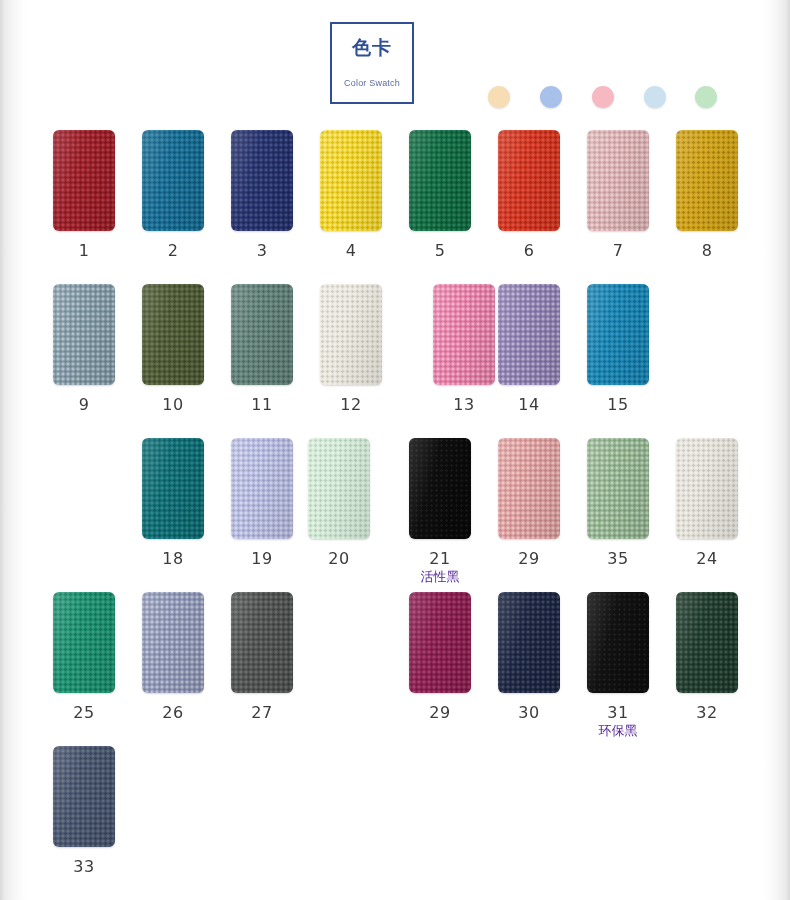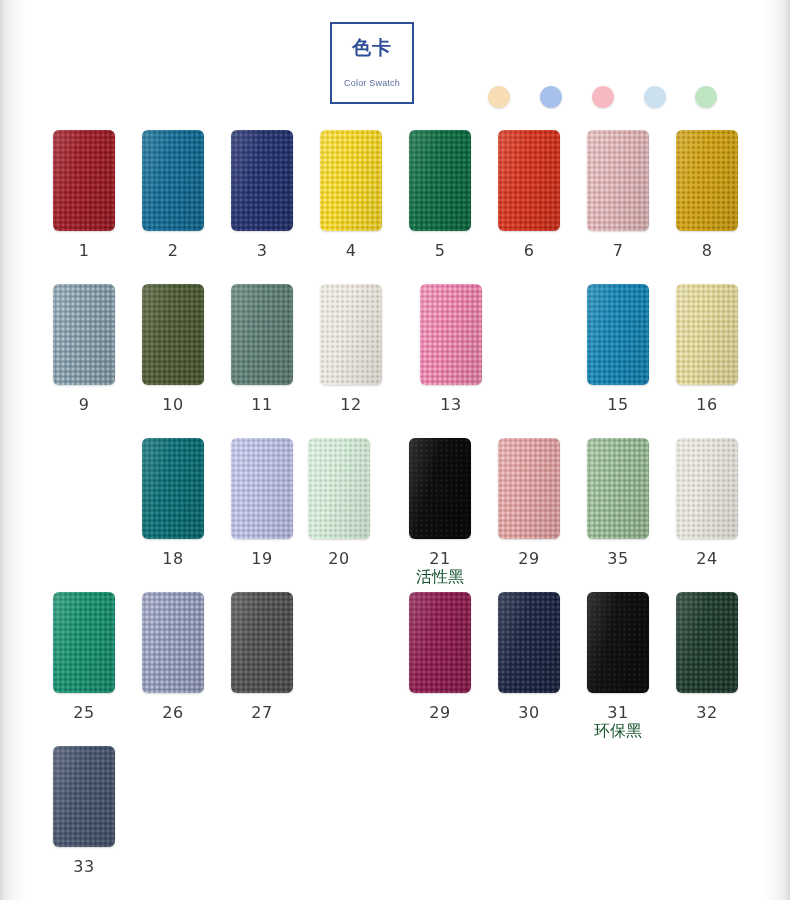--- a/index.html
+++ b/index.html
@@ -167,23 +167,23 @@
   .num {
     margin-top: 11px;
     font-size: 16px;
     line-height: 18px;
     color: #3c3c3c;
     font-family: "DejaVu Sans", "Liberation Sans", sans-serif;
     letter-spacing: 0.5px;
   }
   .sublabel {
     margin-top: 1px;
-    font-size: 16px;
+    font-size: 13px;
     line-height: 16px;
-    color: #14532d;
+    color: #4c1d95;
     font-family: "DejaVu Sans", sans-serif;
   }
 </style>
 </head>
 <body>
 
 <div class="sheet">
 
   <div class="header">
 
@@ -271,37 +271,37 @@
             <div class="swatch" style="background: rgb(95, 128, 119);"></div>
           </div>
           <div class="num">11</div>
         </div>
         <div class="cell" style="left: 307px;">
           <div class="swatch-wrap">
             <div class="swatch light" style="background: rgb(232, 228, 218);"></div>
           </div>
           <div class="num">12</div>
         </div>
-        <div class="cell" style="left: 407px;">
+        <div class="cell" style="left: 420px;">
           <div class="swatch-wrap">
             <div class="swatch light" style="background: rgb(233, 123, 166);"></div>
           </div>
           <div class="num">13</div>
         </div>
+        <div class="cell" style="left: 485px;">
+          <div class="swatch-wrap">
+            <div class="swatch light" style="background: rgb(139, 124, 176);"></div>
+          </div>
+          <div class="num">14</div>
+        </div>
         <div class="cell" style="left: 574px;">
           <div class="swatch-wrap">
             <div class="swatch" style="background: rgb(20, 132, 180);"></div>
           </div>
           <div class="num">15</div>
-        </div>
-        <div class="cell" style="left: 663px;">
-          <div class="swatch-wrap">
-            <div class="swatch light" style="background: rgb(221, 211, 145);"></div>
-          </div>
-          <div class="num">16</div>
         </div>
       </div>
       <div class="row">
         <div class="cell" style="left: 129px;">
           <div class="swatch-wrap">
             <div class="swatch" style="background: rgb(9, 109, 116);"></div>
           </div>
           <div class="num">18</div>
         </div>
         <div class="cell" style="left: 218px;">

